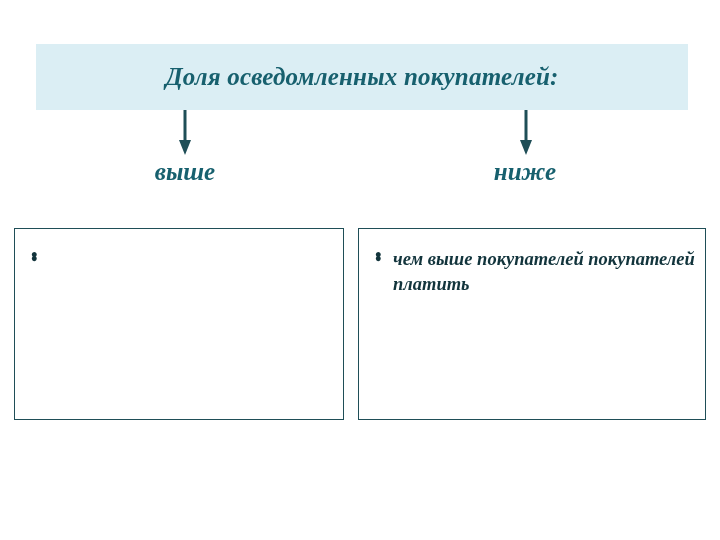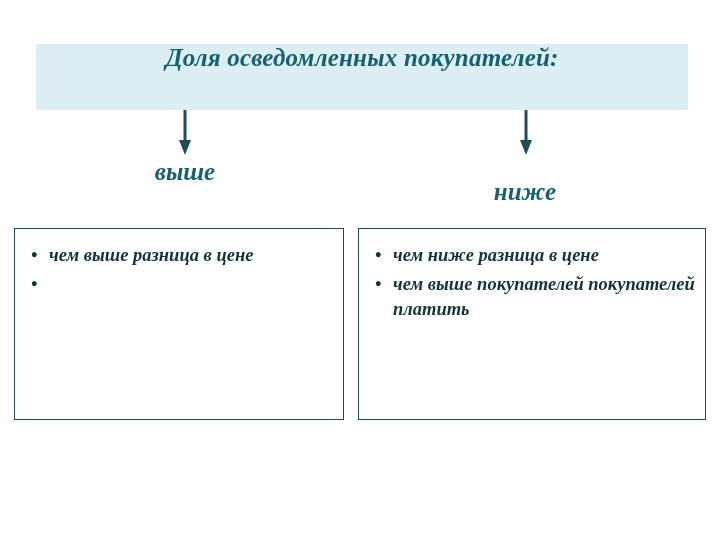--- a/index.html
+++ b/index.html
@@ -19,21 +19,21 @@
     height: 540px;
   }
   .title-box {
     position: absolute;
     left: 36px;
     top: 44px;
     width: 652px;
     height: 66px;
     background: #dbeef4;
     display: flex;
-    align-items: flex-start;
+    align-items: center;
     justify-content: center;
   }
   .title-text {
     font-family: "Liberation Serif", serif;
     font-style: italic;
     font-weight: bold;
     font-size: 25px;
     color: #17606e;
     letter-spacing: 0.2px;
     white-space: nowrap;
@@ -61,21 +61,20 @@
   }
   .label-left {
     left: 90px;
     top: 158px;
     width: 190px;
   }
   .label-right {
     left: 430px;
     top: 158px;
     width: 190px;
-    margin-top: 20px;
   }
   .panel {
     position: absolute;
     top: 228px;
     height: 192px;
     border: 1.5px solid #1f4e57;
     background: #ffffff;
     box-sizing: border-box;
   }
   .panel-left {
@@ -134,33 +133,31 @@
     </svg>
   </div>
 
   <div class="col-label label-left">выше</div>
   <div class="col-label label-right">ниже</div>
 
   <div class="panel panel-left">
     <ul>
       <li>
         <span class="bullet">•</span>
-        <span>чем выше разница в цене</span>
       </li>
       <li>
         <span class="bullet">•</span>
       </li>
     </ul>
   </div>
 
   <div class="panel panel-right">
     <ul>
       <li>
         <span class="bullet">•</span>
-        <span>чем ниже разница в цене</span>
       </li>
       <li>
         <span class="bullet">•</span>
         <span>чем выше покупателей покупателей платить</span>
       </li>
     </ul>
   </div>
 
 </div>
 

